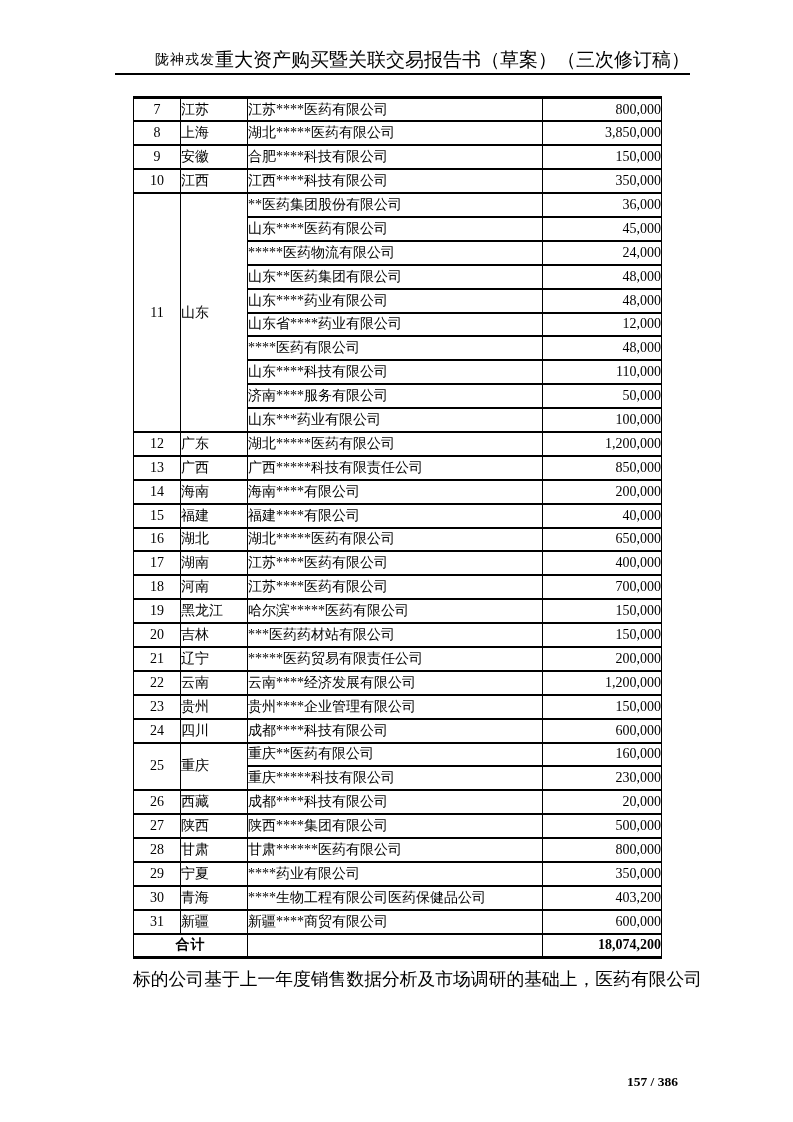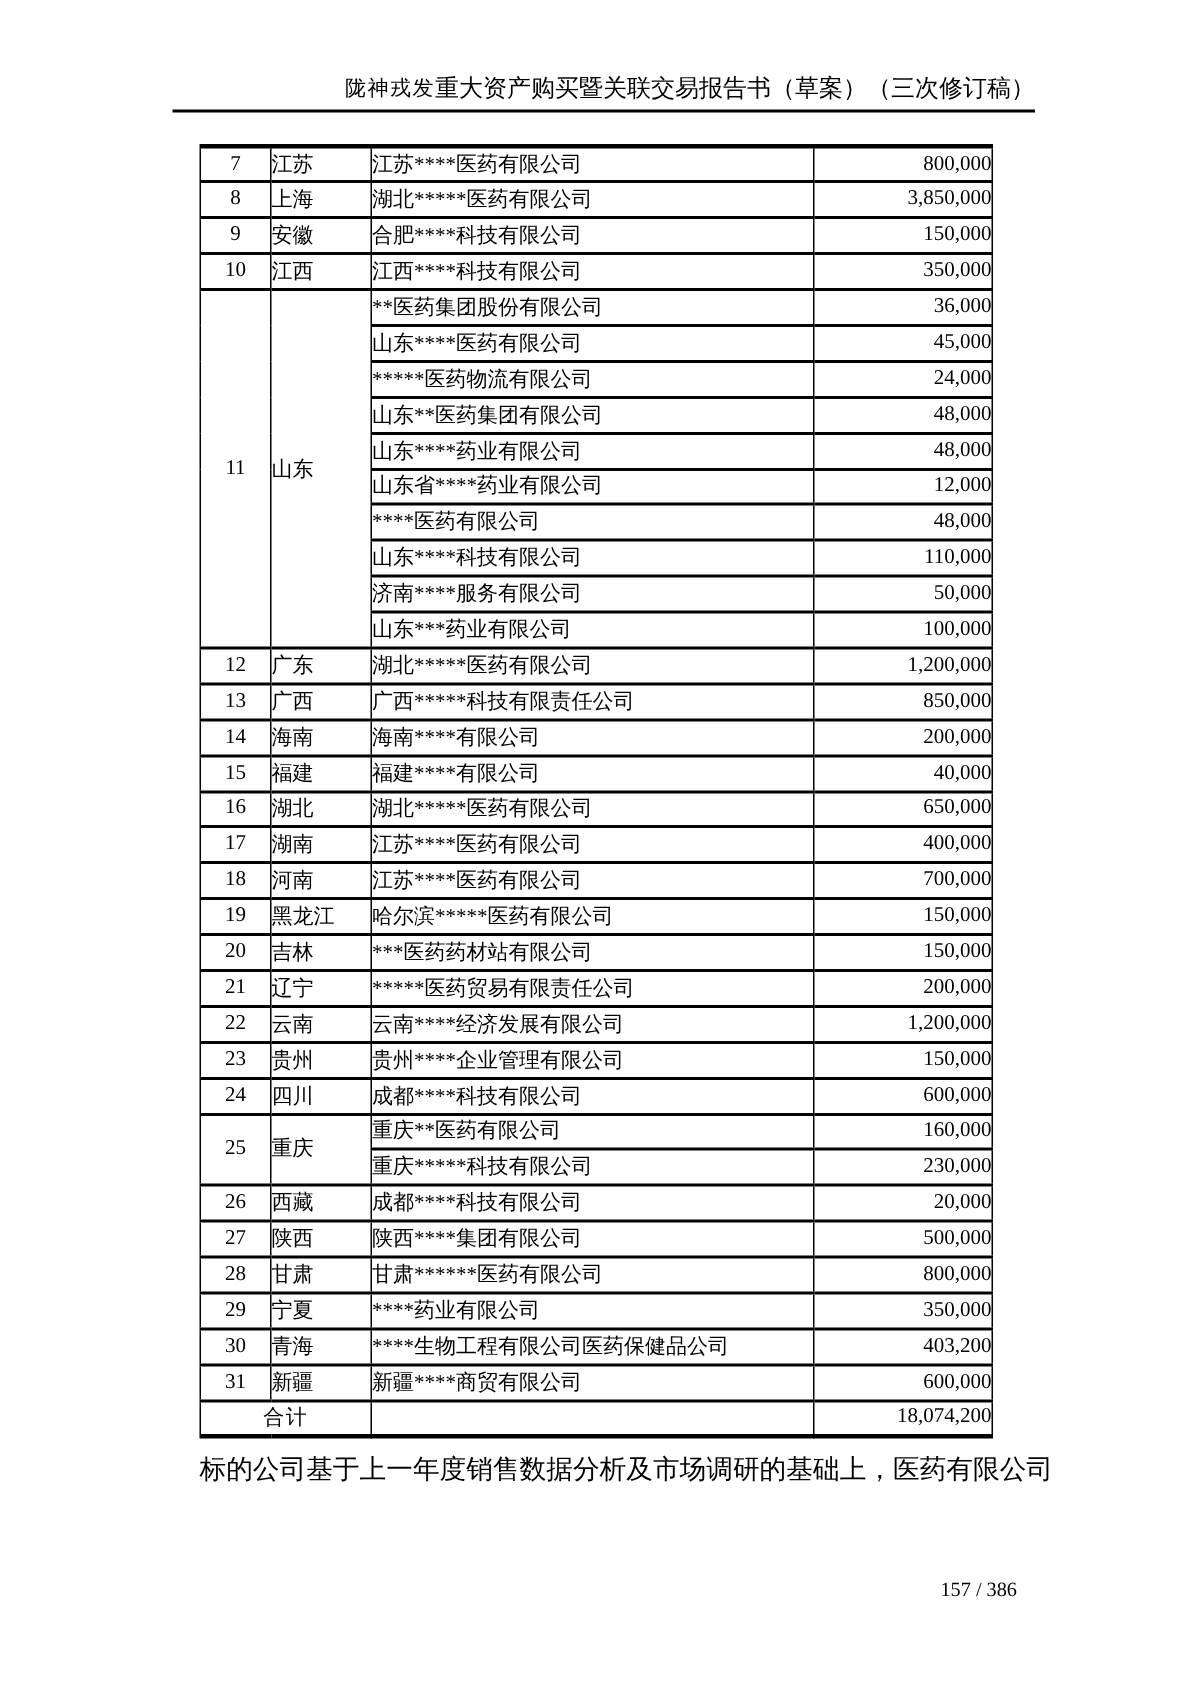--- a/index.html
+++ b/index.html
@@ -9,55 +9,55 @@
     overflow:hidden;
   }
   
   .page-header {
     position:absolute; left:115px; top:52px; width:575px;
     display:flex; justify-content:flex-end; align-items:flex-end;
     border-bottom:2px solid #000; padding-bottom:5px;
     font-size:14px; line-height:16px;
   }
   .page-header .hdr-left { letter-spacing:1px; }
-  .page-header .hdr-right { font-size:16px; }
+  .page-header .hdr-right { font-size:19px; }
 
   
   .table-wrap { position:absolute; left:133px; top:96px; }
   table.dist {
     border-collapse:collapse; table-layout:fixed; width:528px;
     font-size:14px;
     border-top:3px solid #000; border-bottom:3px solid #000;
     border-left:1px solid #000; border-right:1px solid #000;
   }
   table.dist td {
     border:1px solid #000;
     border-top-width:2px; border-bottom-width:2px;
     padding:0; overflow:hidden; white-space:nowrap;
   }
   table.dist tr { height:23.9px; }
   td.c-no   { text-align:center; }
   td.c-prov { text-align:left; }
   td.c-comp { text-align:left; padding-left:6px; }
   td.c-amt  { text-align:right; padding-right:12px; }
   tr.total-row { height:26px; }
-  tr.total-row td { font-weight:normal; }
+  tr.total-row td { font-weight:bold; }
   td.c-total-label { text-align:center; letter-spacing:1px; }
 
   
   .body-para {
     position:absolute; left:92px; top:961px; width:615px;
     font-size:17.8px; line-height:37px; color:#000;
   }
   .body-para .line-indent { text-indent:41px; }
 
   
   .page-footer {
-    position:absolute; right:115px; top:1052px;
-    font-size:13.5px; font-weight:normal;
+    position:absolute; right:115px; top:1074px;
+    font-size:13.5px; font-weight:bold;
   }
 </style>
 </head>
 <body>
 
 <div class="page-header">
   <span class="hdr-left">陇神戎发</span>
   <span class="hdr-right">重大资产购买暨关联交易报告书（草案）（三次修订稿）</span>
 </div>
 

